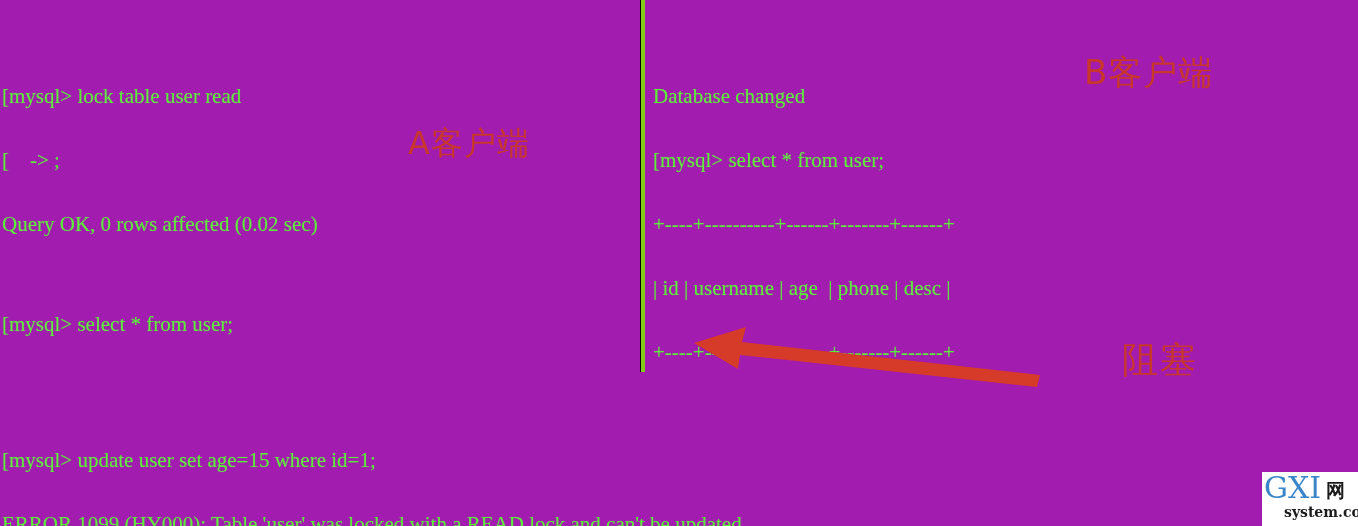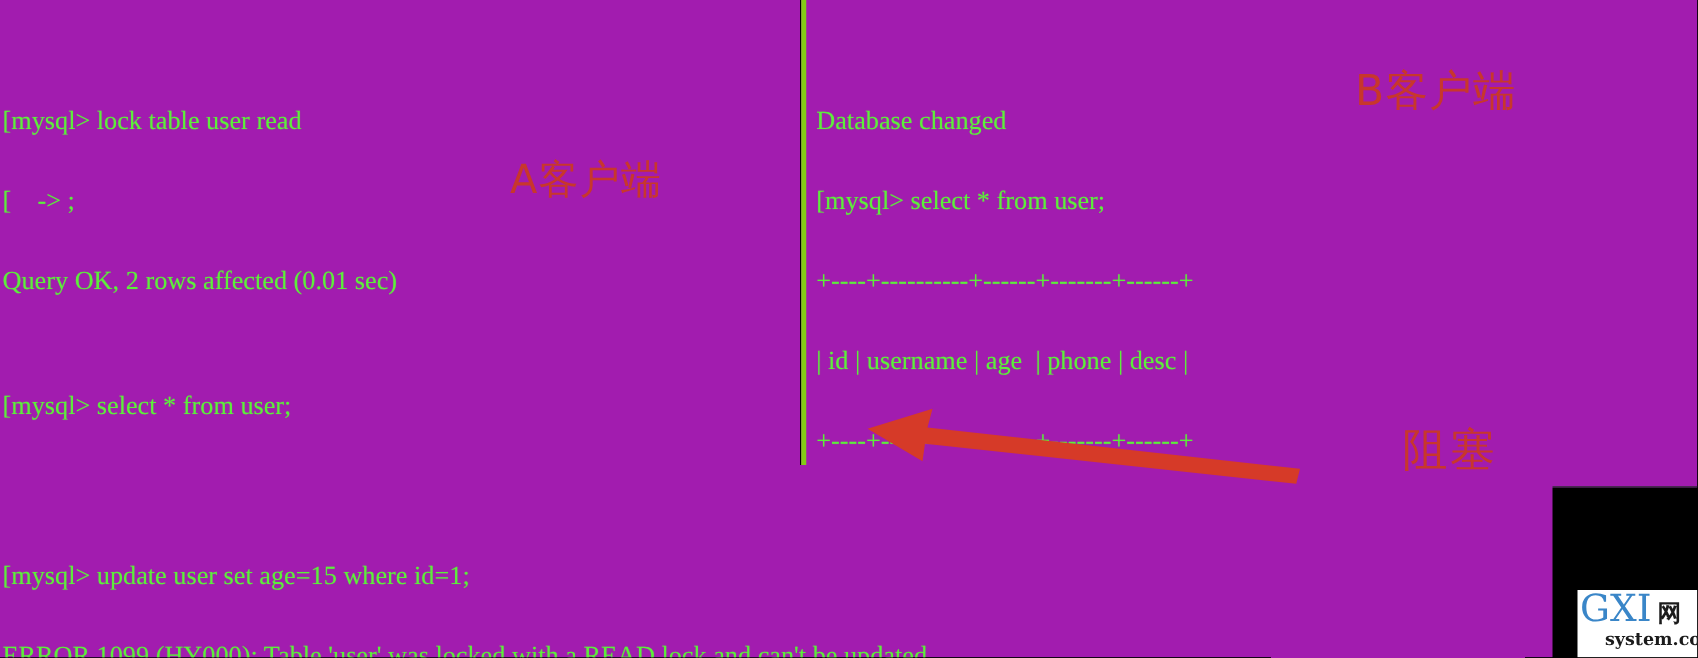--- a/index.html
+++ b/index.html
@@ -39,21 +39,21 @@
     width: 717px;
     height: 390px;
     border-left: 4px solid #84cc16;
     border-bottom: 1px solid #2b2b33;
     box-sizing: border-box;
   }
 
   #pane-c {
     left: 0px;
     top: 372px;
-    width: 1242px;
+    width: 1358px;
     height: 154px;
   }
 
   .term-line {
     white-space: pre;
     font-size: 21px;
     line-height: 28px;
     letter-spacing: 0px;
     color: #5dee3b;
     text-shadow: 0 0 1px rgba(90,238,60,0.45);
@@ -156,21 +156,21 @@
 </style>
 </head>
 <body>
 
 <div id="screen">
 
   <div class="pane" id="pane-a">
     <div class="term-body">
       <div class="term-line">[mysql&gt; lock table user read</div>
       <div class="term-line">[    -&gt; ;</div>
-      <div class="term-line">Query OK, 2 rows affected (0.01 sec)</div>
+      <div class="term-line">Query OK, 0 rows affected (0.02 sec)</div>
       <div class="term-line blank"></div>
       <div class="term-line">[mysql&gt; select * from user;</div>
       <div class="term-line">+----+----------+------+-------+------+</div>
       <div class="term-line">| id | username | age  | phone | desc |</div>
       <div class="term-line">+----+----------+------+-------+------+</div>
       
       
       
       
     </div>

